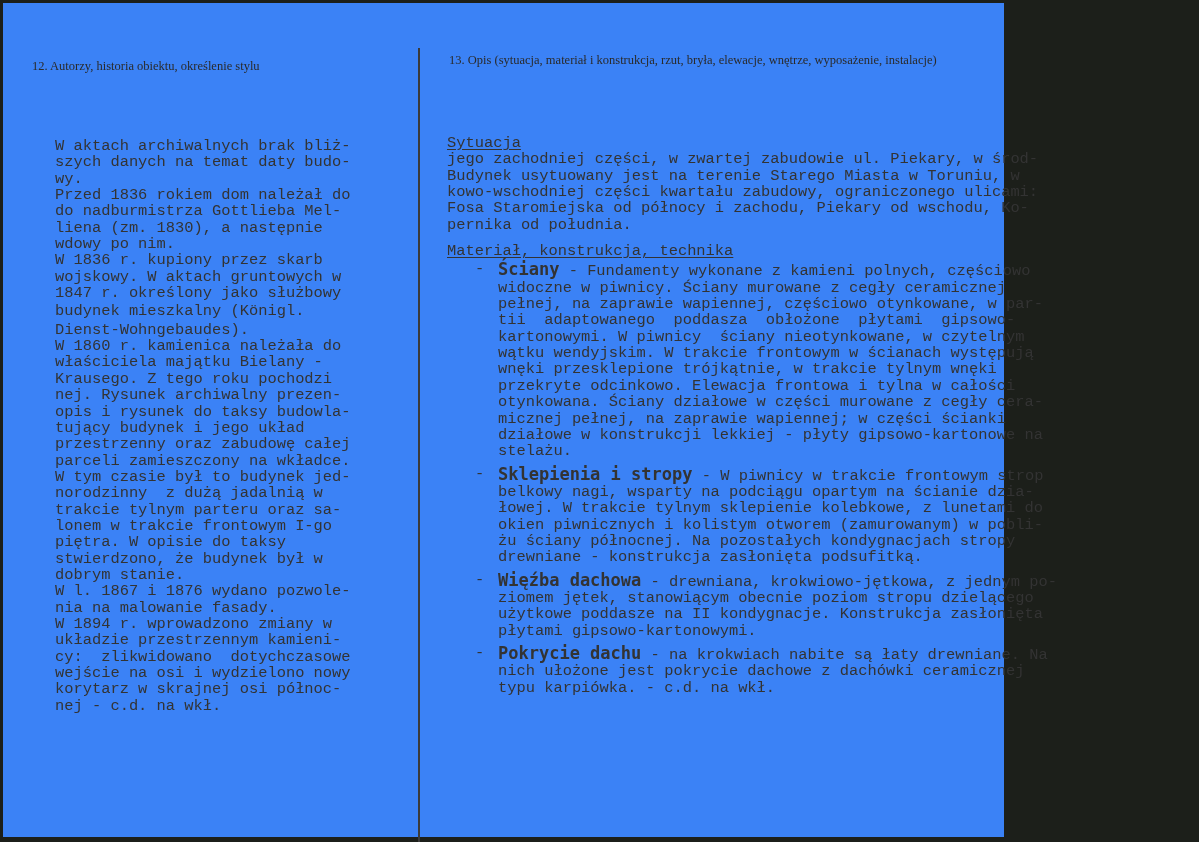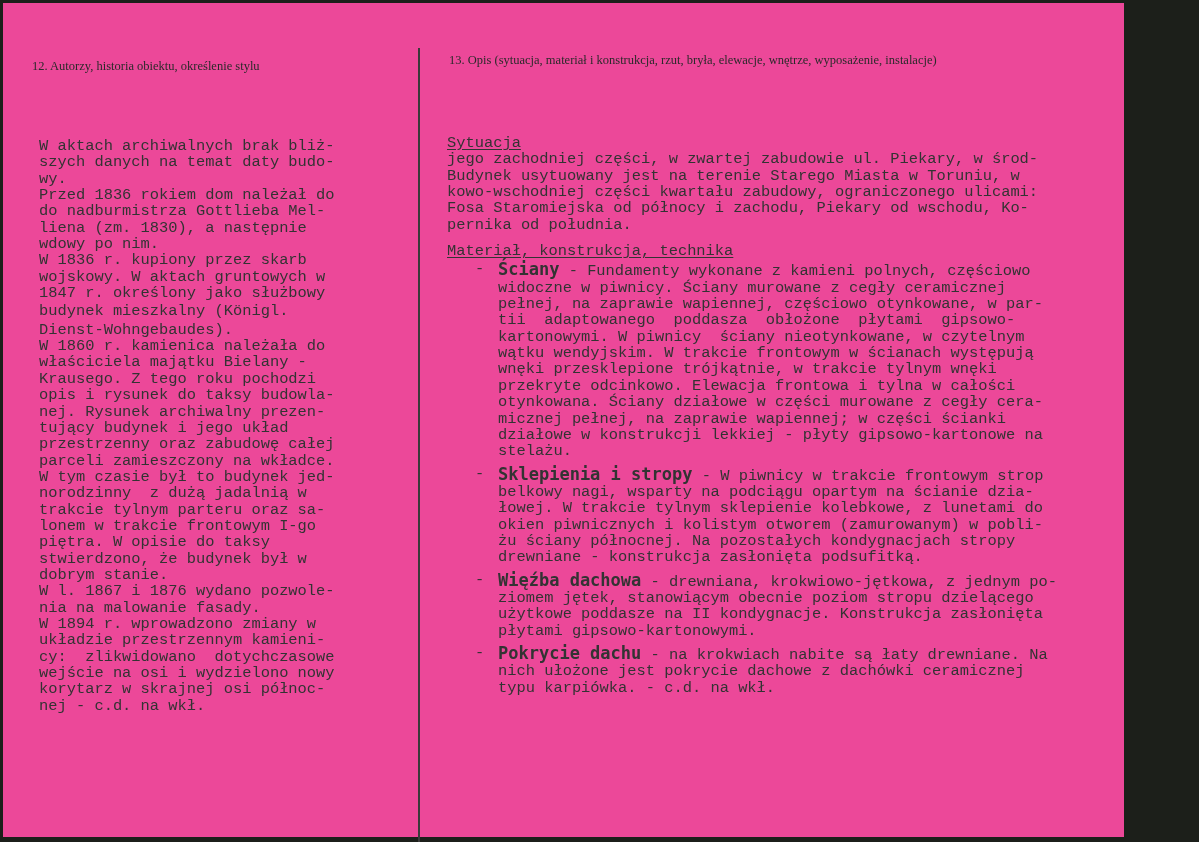--- a/index.html
+++ b/index.html
@@ -2,39 +2,39 @@
 <html><head>
 <meta charset="utf-8">
 <style>
   html, body { margin:0; padding:0; }
   body {
     width:1199px; height:842px; overflow:hidden;
     background:#1c1f1a;
     position:relative;
   }
   .sheet {
-    position:absolute; left:3px; top:3px; width:1121px; height:834px;
-    background:#ec4899;
+    position:absolute; left:3px; top:3px; width:1001px; height:834px;
+    background:#3b82f6;
   }
   .header {
     position:absolute;
     font-family:"Liberation Serif", "DejaVu Serif", serif;
     font-size:12.5px; color:#2a2a2a;
     white-space:nowrap;
   }
   .divider {
     position:absolute; left:415px; top:45px; width:2px; height:794px;
     background:#3a3a3a;
   }
   .mono {
     font-family:"Liberation Mono", "DejaVu Sans Mono", monospace;
     color:#333;
   }
   .left-col {
-    position:absolute; left:36px; top:135px; width:340px;
+    position:absolute; left:52px; top:135px; width:340px;
     font-size:15.4px; line-height:16.35px;
   }
   .left-col .line { white-space:pre; display:block; }
   .right-col {
     position:absolute; left:444px; top:132px; width:680px;
     font-size:15.4px; line-height:16.35px;
   }
   .right-col .line { white-space:pre; display:block; }
   .sec-title { text-decoration:underline; text-underline-offset:2px; white-space:pre; display:block; }
   .gap { height:10px; }
@@ -61,22 +61,22 @@
     <span class="line">liena (zm. 1830), a następnie</span>
     <span class="line">wdowy po nim.</span>
     <span class="line">W 1836 r. kupiony przez skarb</span>
     <span class="line">wojskowy. W aktach gruntowych w</span>
     <span class="line">1847 r. określony jako służbowy</span>
     <span class="line" style="margin-top:2px">budynek mieszkalny (Königl.</span>
     <span class="line" style="margin-top:2px">Dienst-Wohngebaudes).</span>
     <span class="line">W 1860 r. kamienica należała do</span>
     <span class="line">właściciela majątku Bielany -</span>
     <span class="line">Krausego. Z tego roku pochodzi</span>
+    <span class="line">nej. Rysunek archiwalny prezen-</span>
     <span class="line">opis i rysunek do taksy budowla-</span>
-    <span class="line">nej. Rysunek archiwalny prezen-</span>
     <span class="line">tujący budynek i jego układ</span>
     <span class="line">przestrzenny oraz zabudowę całej</span>
     <span class="line">parceli zamieszczony na wkładce.</span>
     <span class="line">W tym czasie był to budynek jed-</span>
     <span class="line">norodzinny  z dużą jadalnią w</span>
     <span class="line">trakcie tylnym parteru oraz sa-</span>
     <span class="line">lonem w trakcie frontowym I-go</span>
     <span class="line">piętra. W opisie do taksy</span>
     <span class="line">stwierdzono, że budynek był w</span>
     <span class="line">dobrym stanie.</span>

